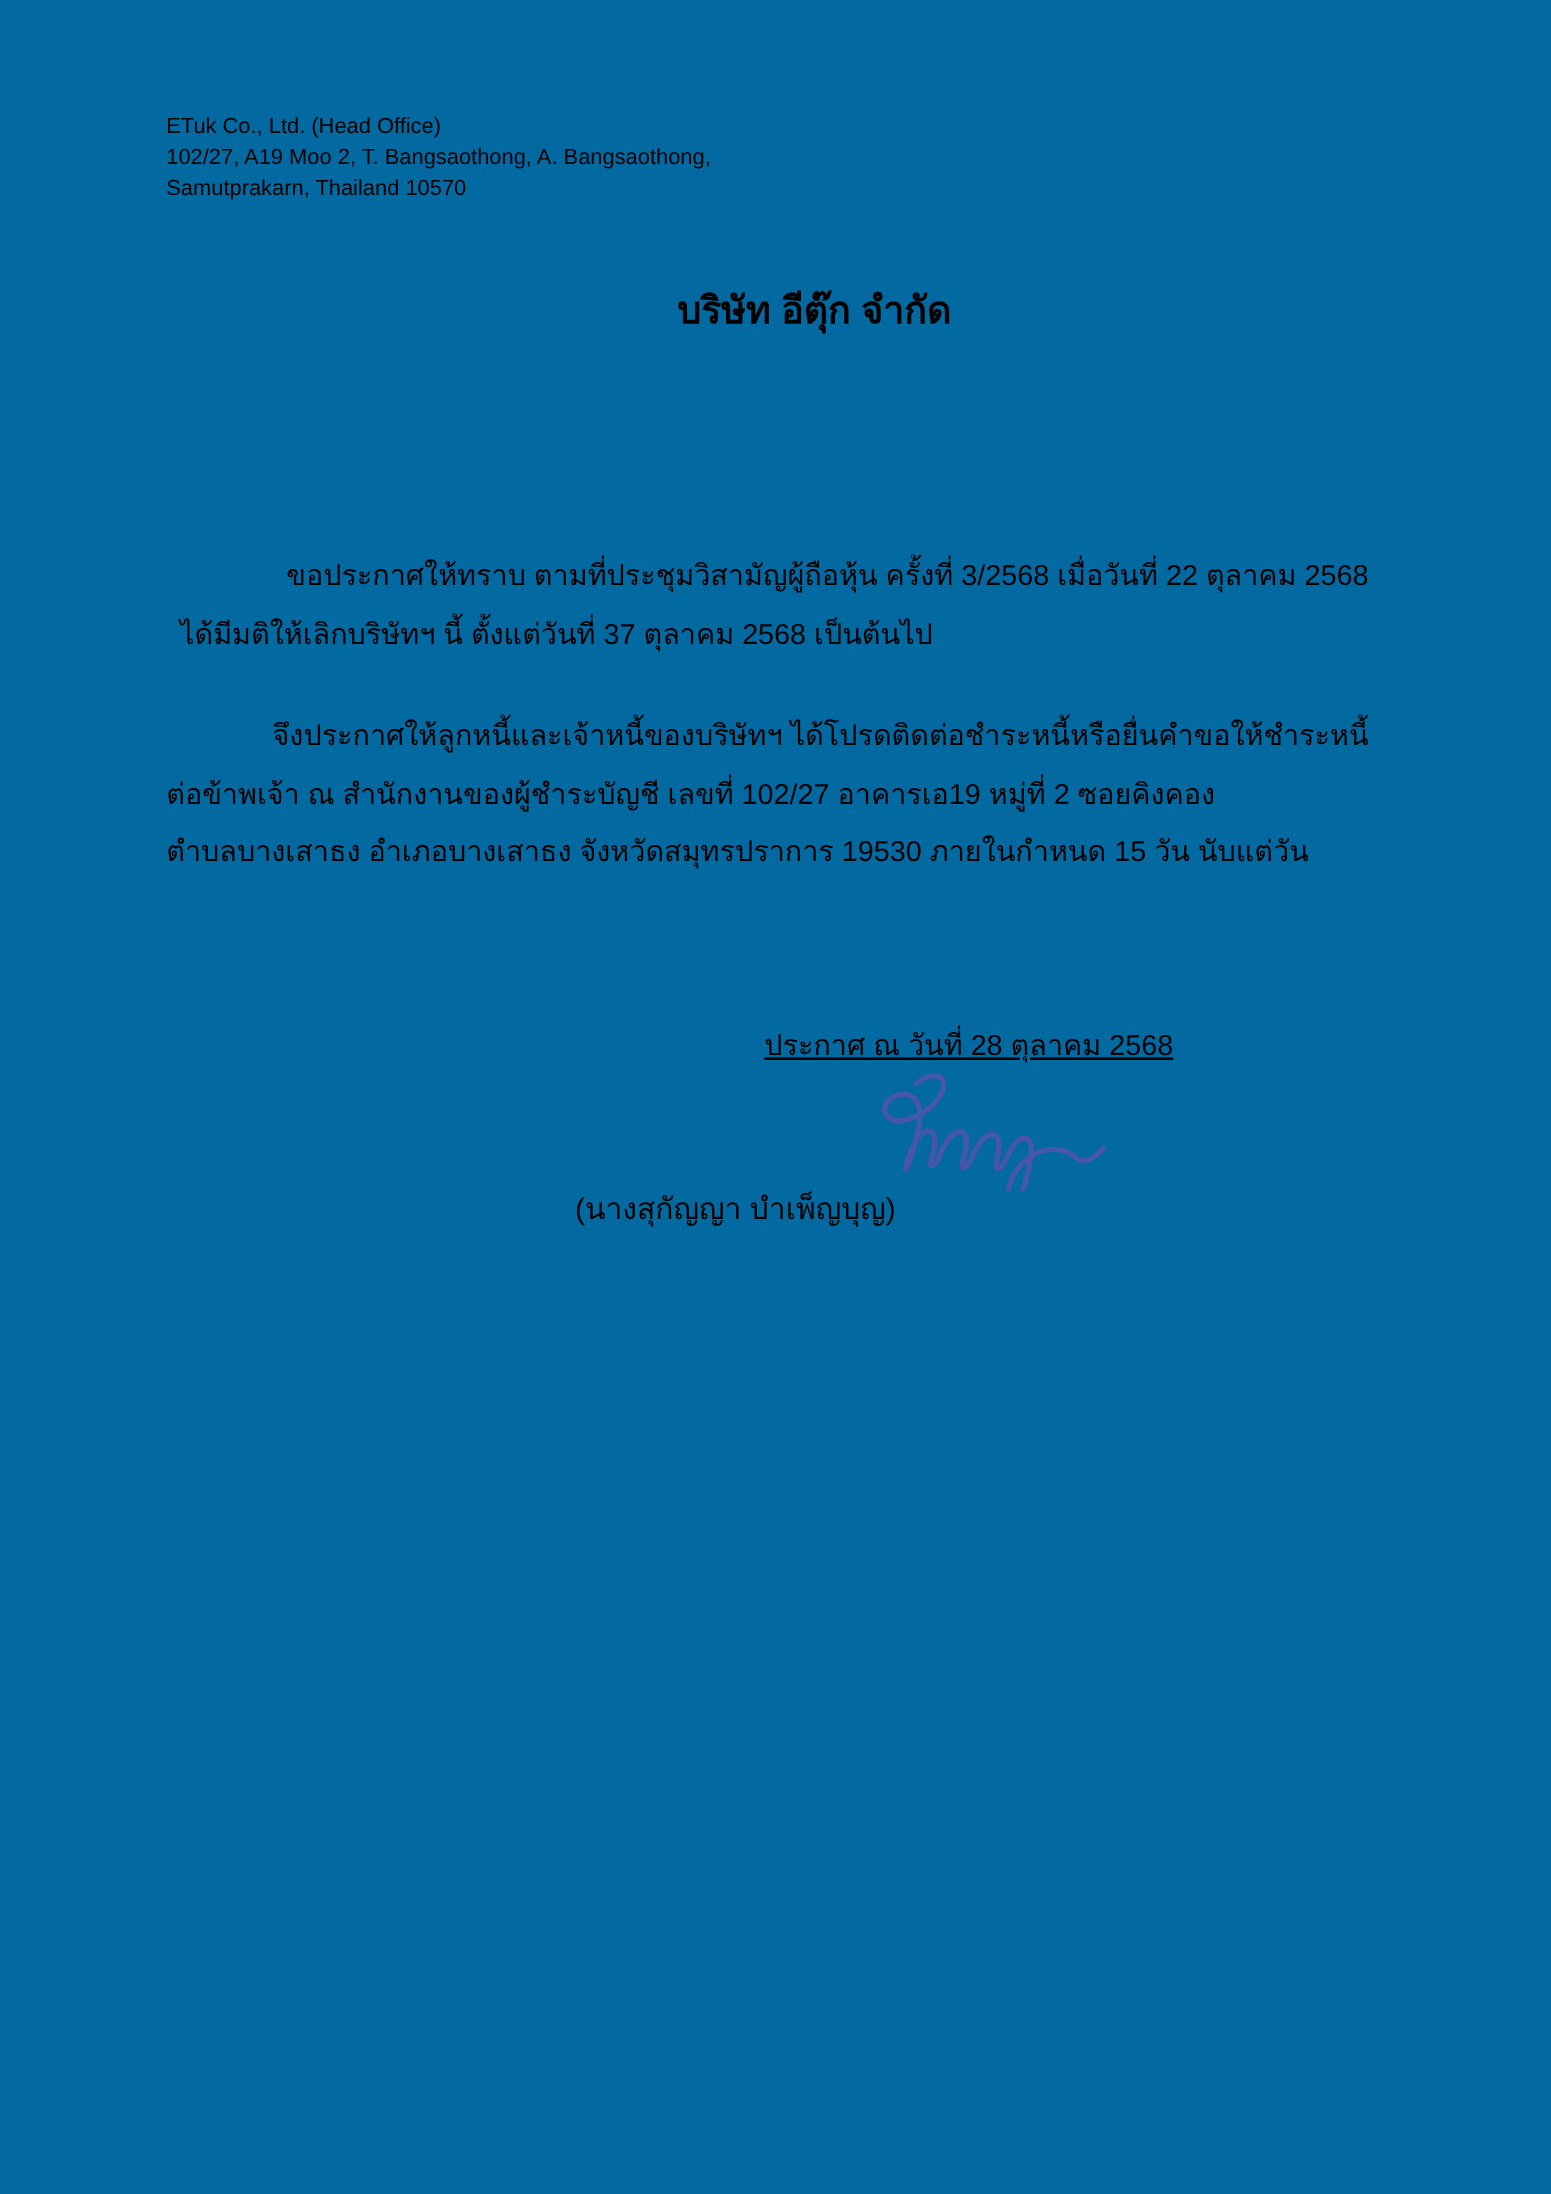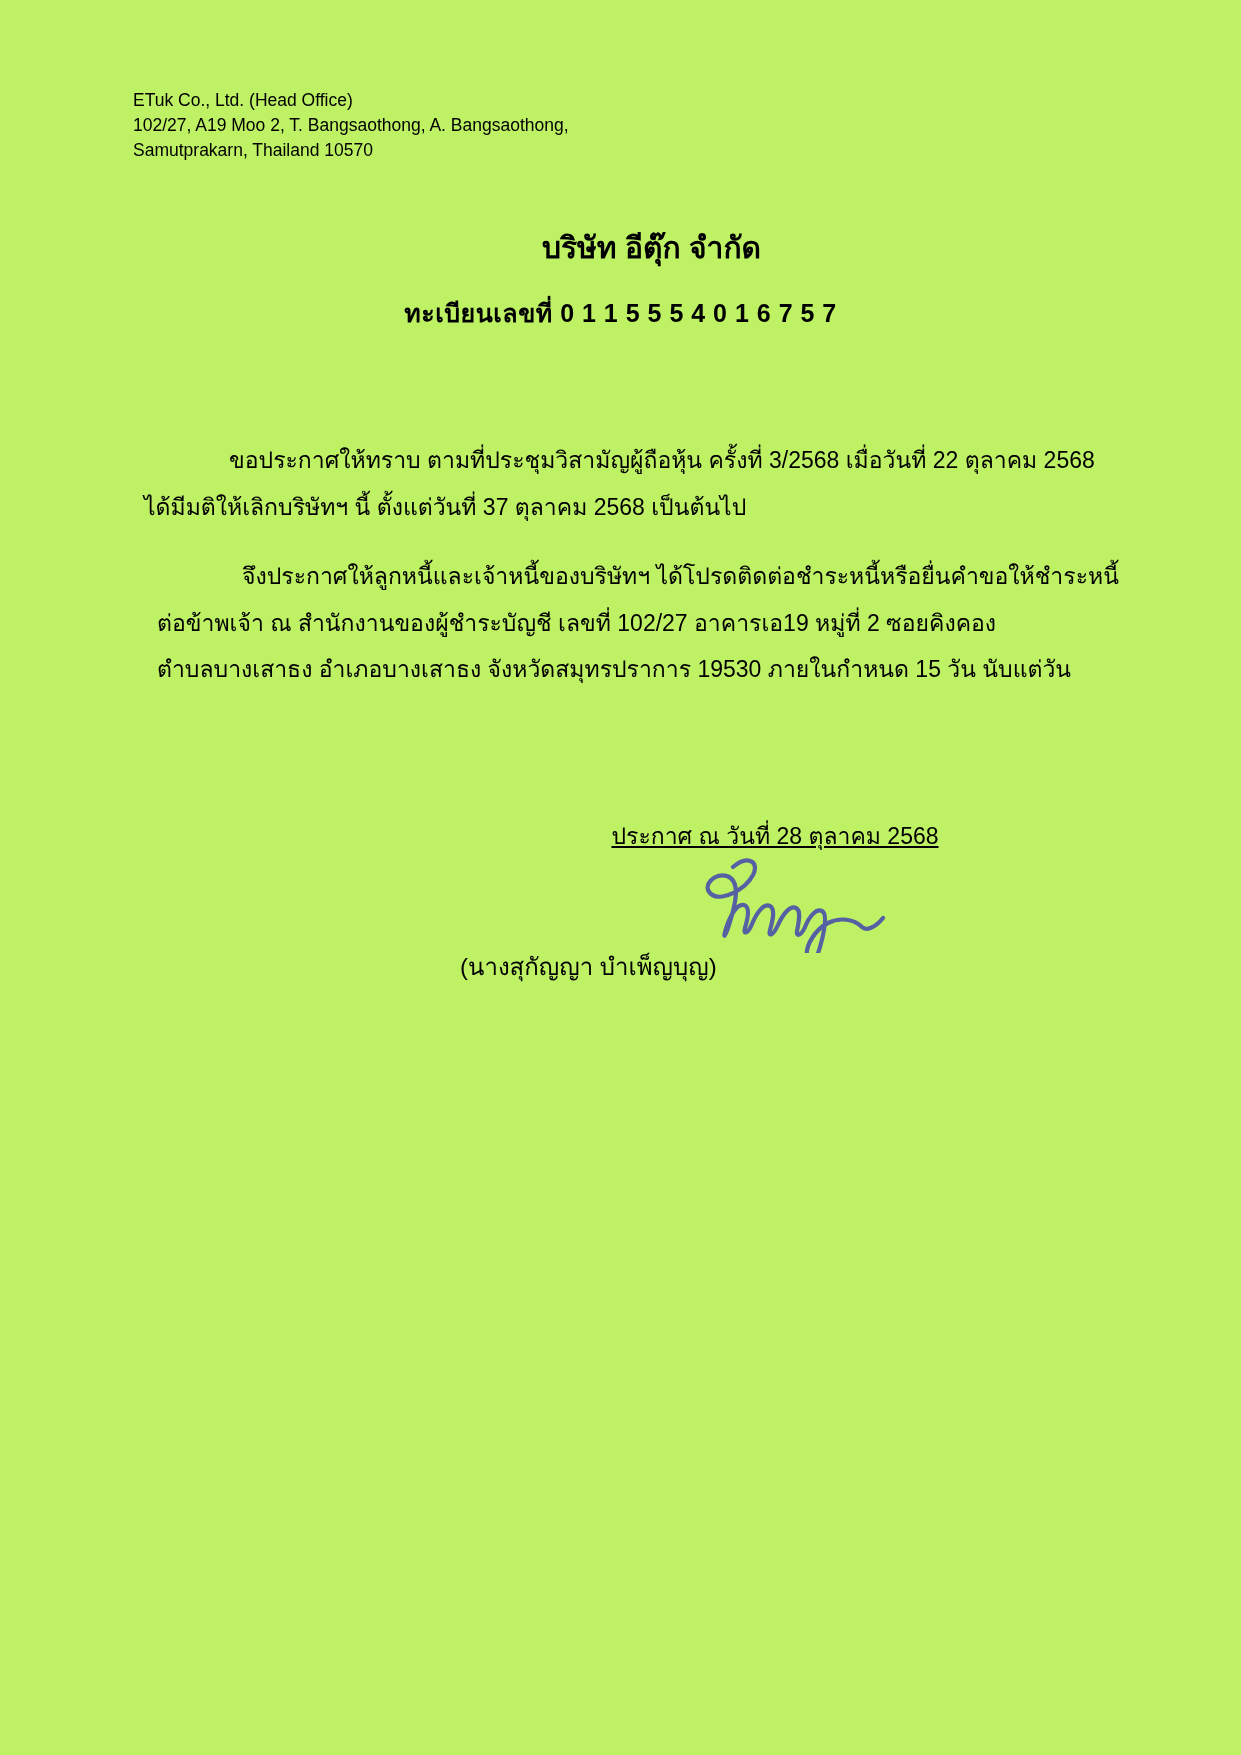--- a/index.html
+++ b/index.html
@@ -4,21 +4,21 @@
 <style>
   html, body {
     margin: 0;
     padding: 0;
     background: #ffffff;
   }
   .page {
     position: relative;
     width: 1241px;
     height: 1755px;
-    background: #bef264;
+    background: #0369a1;
     color: #000000;
     font-family: "Liberation Sans", "DejaVu Sans", sans-serif;
     overflow: hidden;
   }
   .header-block {
     position: absolute;
     left: 133px;
     top: 88px;
     font-size: 17.5px;
     line-height: 25px;
@@ -48,21 +48,21 @@
   }
   .body-text {
     position: absolute;
     left: 133px;
     width: 1000px;
     font-size: 23px;
     line-height: 46.5px;
     color: #000000;
   }
   .para-1 { top: 437px; margin-left: 11px; }
-  .para-2 { top: 553px; margin-left: 24px; }
+  .para-2 { top: 565px; }
   .line.indent { padding-left: 85px; }
   .closing-date {
     position: absolute;
     left: 460px;
     top: 818px;
     width: 630px;
     text-align: center;
     font-size: 23px;
     color: #000000;
     text-decoration: underline;
@@ -99,21 +99,20 @@
 <div class="page">
 
   <div class="header-block">
     <div>ETuk Co., Ltd. (Head Office)</div>
     <div>102/27, A19 Moo 2, T. Bangsaothong, A. Bangsaothong,</div>
     <div>Samutprakarn, Thailand 10570</div>
   </div>
 
   <div class="doc-title">บริษัท อีตุ๊ก จำกัด</div>
 
-  <div class="doc-reg">ทะเบียนเลขที่ 0 1 1 5 5 5 4 0 1 6 7 5 7</div>
 
   <div class="body-text para-1">
     <div class="line indent">ขอประกาศให้ทราบ ตามที่ประชุมวิสามัญผู้ถือหุ้น ครั้งที่ 3/2568 เมื่อวันที่ 22 ตุลาคม 2568</div>
     <div class="line">ได้มีมติให้เลิกบริษัทฯ นี้ ตั้งแต่วันที่ 37 ตุลาคม 2568 เป็นต้นไป</div>
   </div>
 
   <div class="body-text para-2">
     <div class="line indent">จึงประกาศให้ลูกหนี้และเจ้าหนี้ของบริษัทฯ ได้โปรดติดต่อชำระหนี้หรือยื่นคำขอให้ชำระหนี้</div>
     <div class="line">ต่อข้าพเจ้า ณ สำนักงานของผู้ชำระบัญชี เลขที่ 102/27 อาคารเอ19 หมู่ที่ 2 ซอยคิงคอง</div>
     <div class="line">ตำบลบางเสาธง อำเภอบางเสาธง จังหวัดสมุทรปราการ 19530 ภายในกำหนด 15 วัน นับแต่วัน</div>

